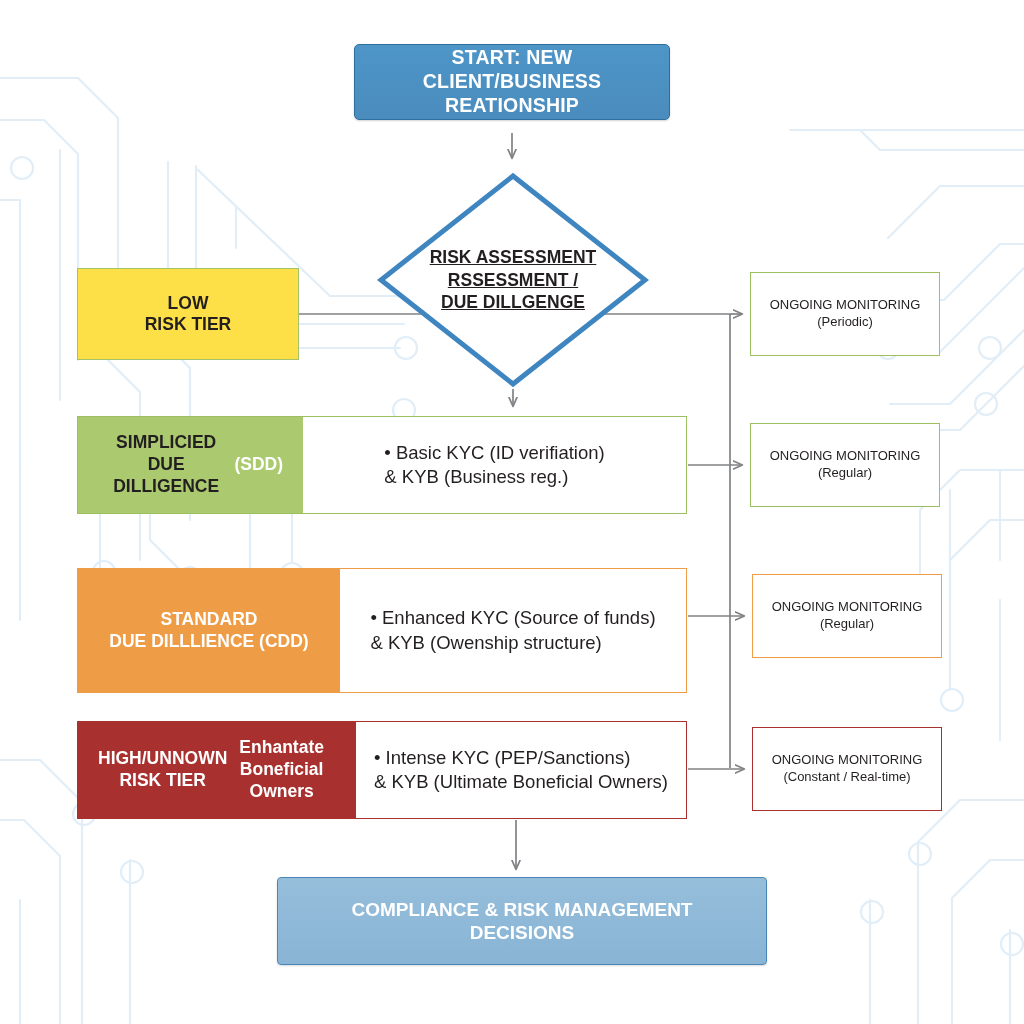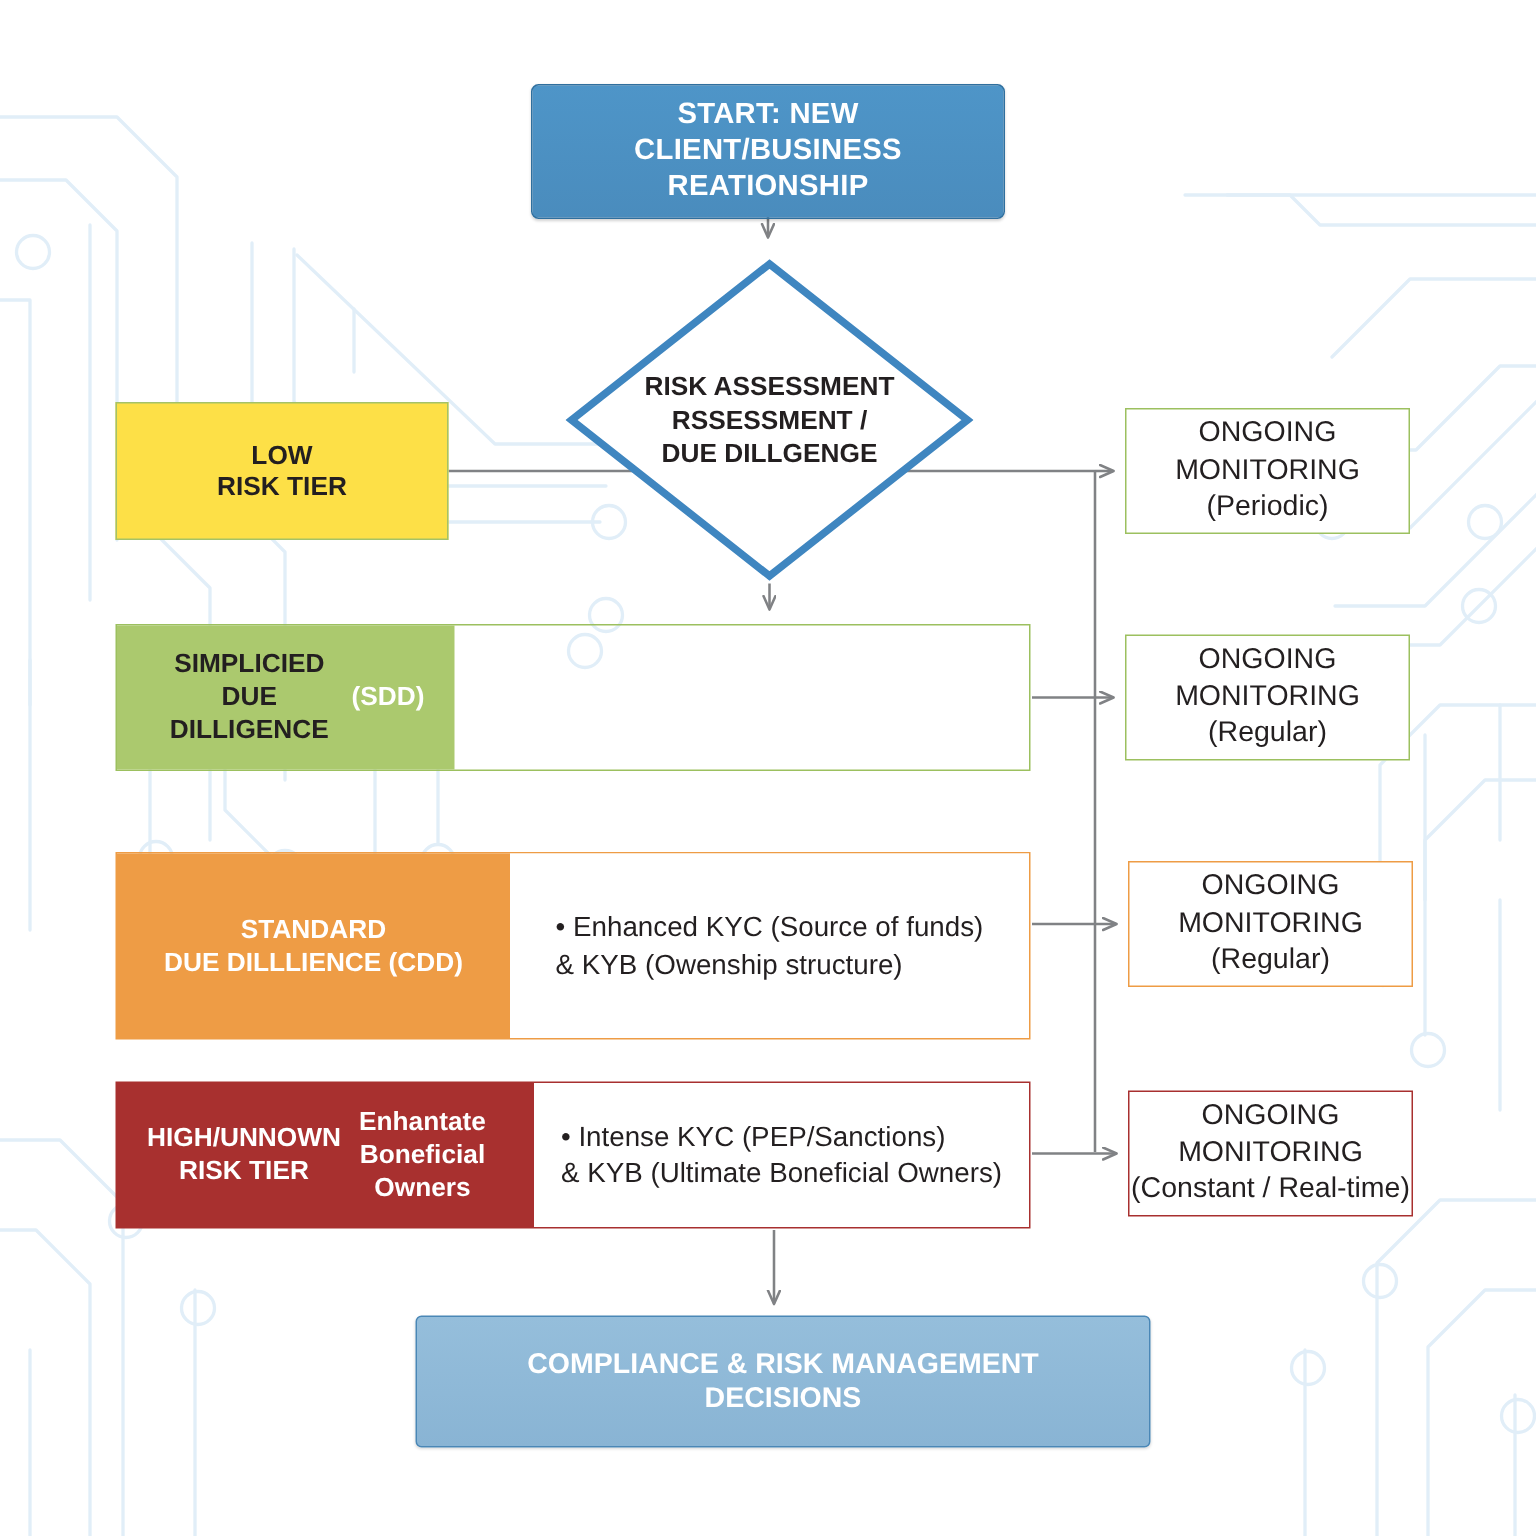--- a/index.html
+++ b/index.html
@@ -17,34 +17,34 @@
   
   .connectors{position:absolute;left:0;top:0;width:1024px;height:1024px;z-index:1;pointer-events:none;}
 
   
   .node{position:absolute;z-index:2;box-sizing:border-box;
         display:flex;align-items:center;justify-content:center;
         text-align:center;line-height:1.22;}
 
   
   .start-box{
-    left:354px;top:56px;width:316px;height:90px;
+    left:354px;top:44px;width:316px;height:76px;
     background:linear-gradient(to bottom,#4e95c8,#4a8cbd);
     border:1px solid #2f6f9e;
     border-radius:5px;
     color:#ffffff;font-weight:bold;font-size:19.5px;letter-spacing:.2px;
     box-shadow:0 1px 2px rgba(0,0,0,.18);
     padding:0 10px;
   }
 
   
   .diamond-wrap{left:377px;top:172px;width:272px;height:216px;background:transparent;}
   .diamond-shape{position:absolute;left:0;top:0;width:100%;height:100%;}
   .diamond-label{position:relative;z-index:2;color:#231f20;font-weight:bold;
-                 font-size:17.5px;line-height:1.28;width:100%;}
+                 font-size:17.5px;line-height:1.28;width:100%;text-decoration:underline;}
 
   
   .tier-solo{
     left:77px;top:268px;width:222px;height:92px;
     background:#fde047;border:1px solid #a4c268;
     color:#231f20;font-weight:bold;font-size:17.5px;
   }
 
   
   .row{position:absolute;z-index:2;display:flex;box-sizing:border-box;}
@@ -67,21 +67,21 @@
   .row-cdd .pane-label{width:262px;background:#ee9c45;color:#ffffff;font-size:17.5px;}
 
   .row-edd{left:77px;top:721px;width:610px;height:98px;border:1.6px solid #a8302f;}
   .row-edd .pane-label{width:278px;background:#a8302f;color:#ffffff;font-size:17.5px;
                        }
 
   
   .mon{
     position:absolute;z-index:2;box-sizing:border-box;background:#ffffff;
     display:flex;align-items:center;justify-content:center;text-align:center;
-    color:#231f20;font-size:19px;line-height:1.3;
+    color:#231f20;font-size:13px;line-height:1.3;
   }
   .mon .mon-title{font-weight:normal;}
   .mon-1{left:750px;top:272px;width:190px;height:84px;border:1.8px solid #9cc05f;}
   .mon-2{left:750px;top:423px;width:190px;height:84px;border:1.8px solid #9cc05f;}
   .mon-3{left:752px;top:574px;width:190px;height:84px;border:1.8px solid #ee9c45;}
   .mon-4{left:752px;top:727px;width:190px;height:84px;border:1.8px solid #a8302f;}
 
   
   .final-box{
     left:277px;top:877px;width:490px;height:88px;
@@ -207,20 +207,24 @@
     <span class="nowrap-title">LOW
 RISK TIER</span>
   </div>
 
   <div class="row row-sdd">
     <div class="pane-label">
       <span class="nowrap-title">SIMPLICIED DUE
 DILLIGENCE </span>
         <span class="paren">(SDD)</span>
     </div>
+    <div class="pane-detail">
+      <span class="detail-text">• Basic KYC (ID verifiation)
+&amp; KYB (Business reg.)</span>
+    </div>
   </div>
 
   <div class="row row-cdd">
     <div class="pane-label">
       <span class="nowrap-title">STANDARD
 DUE DILLLIENCE (CDD)</span>
     </div>
     <div class="pane-detail">
       <span class="detail-text">• Enhanced KYC (Source of funds)
 &amp; KYB (Owenship structure)</span>

